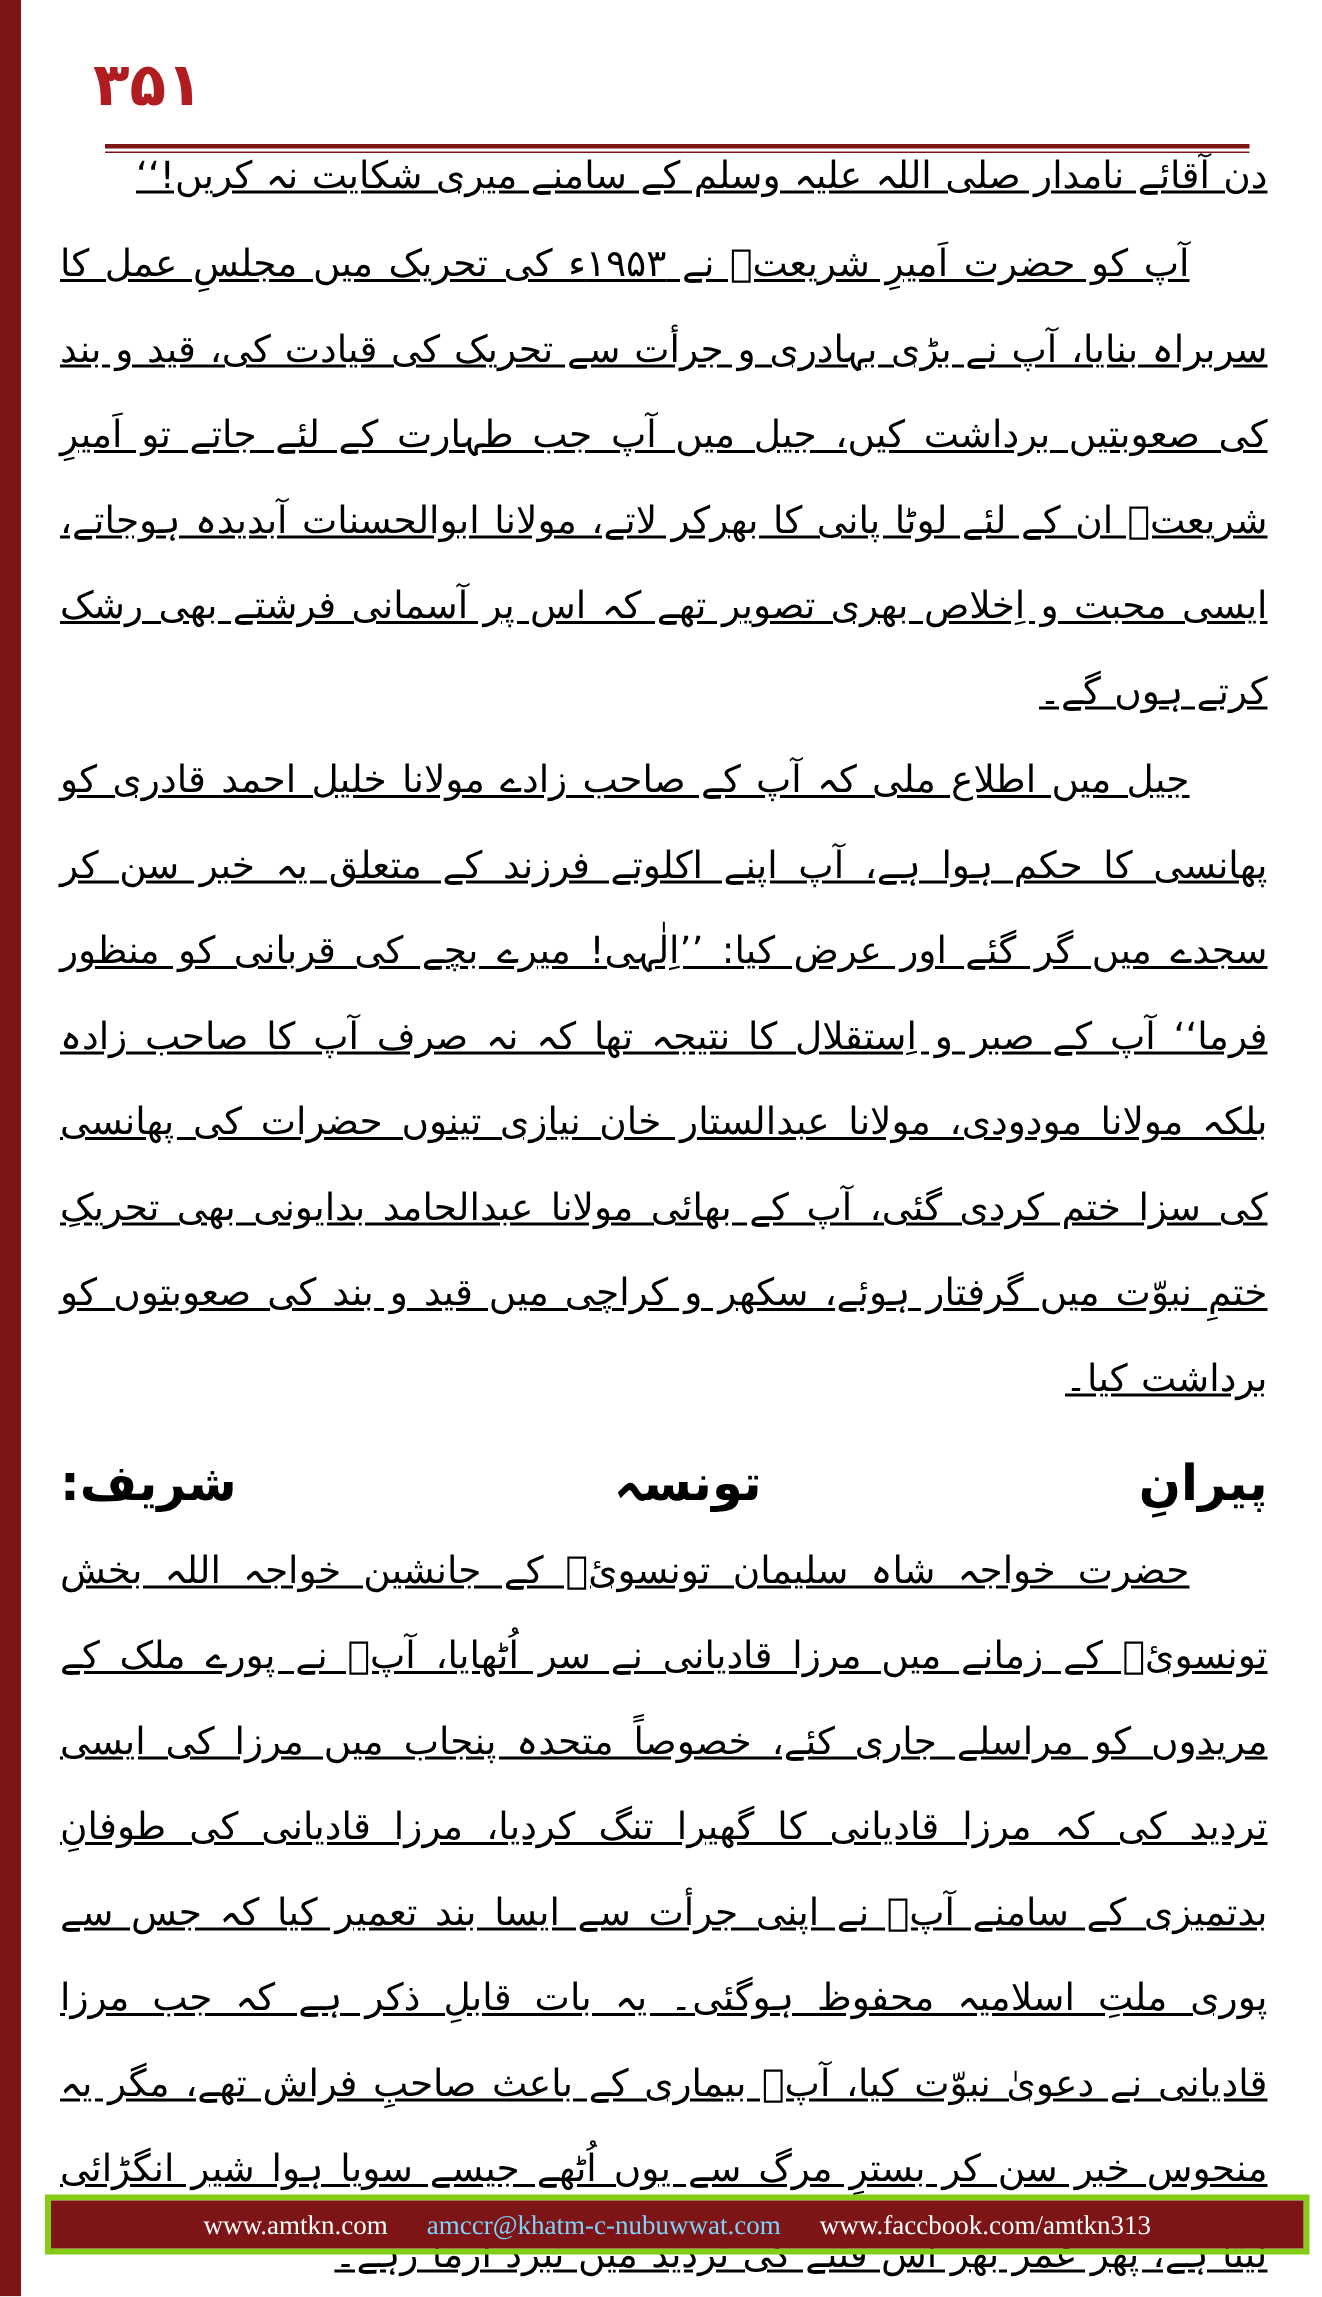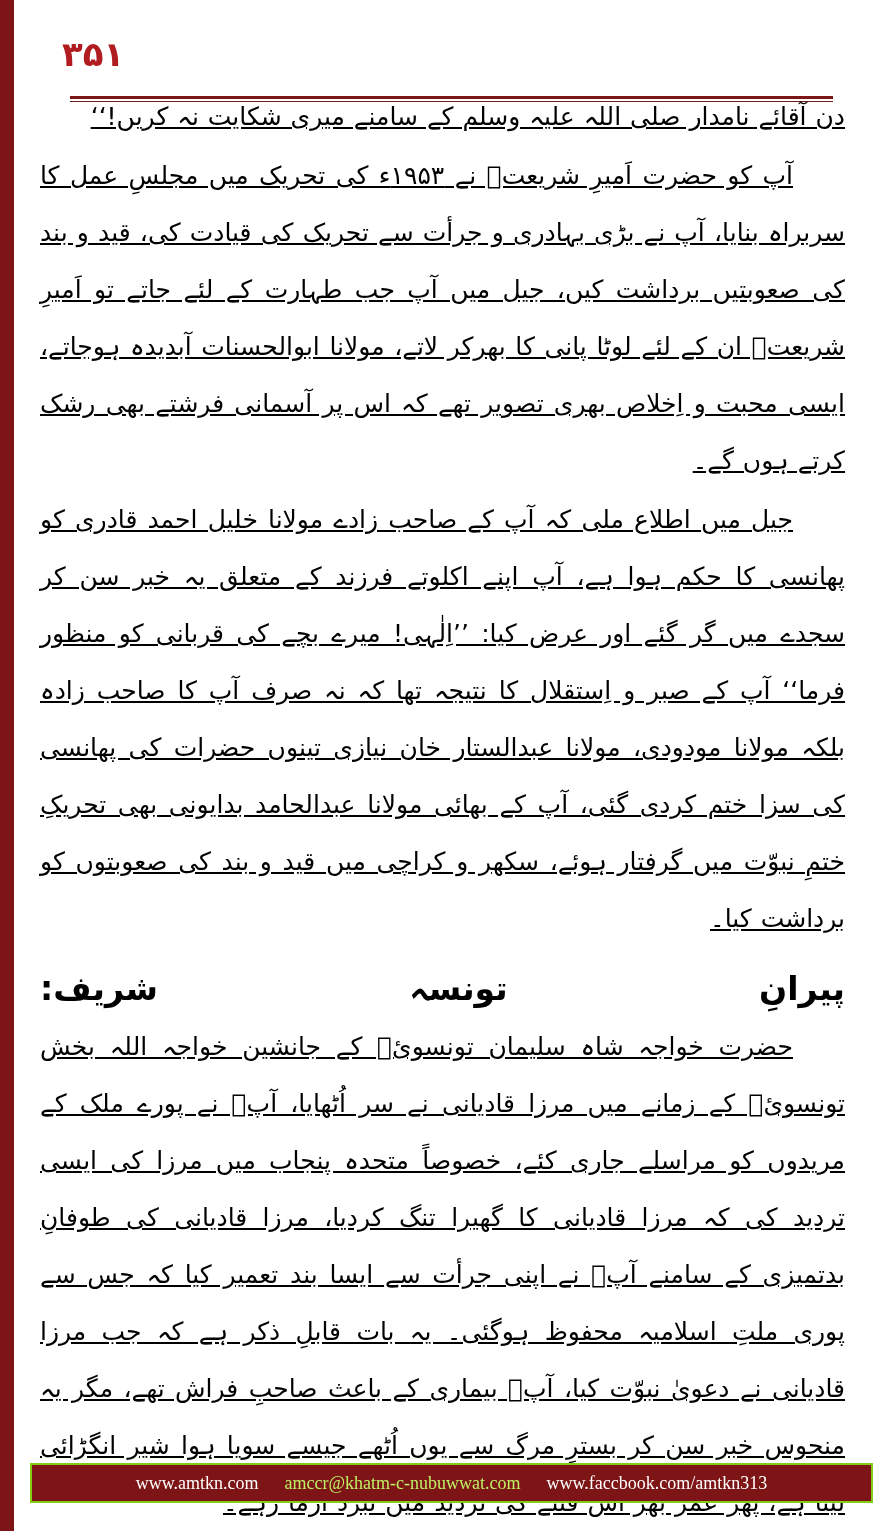--- a/index.html
+++ b/index.html
@@ -38,21 +38,21 @@
     position: absolute;
     top: 28px;
     left: 40px;
     right: 40px;
     height: 62px;
   }
   .page-number {
     position: absolute;
     left: 22px;
     top: 6px;
-    font-size: 34px;
+    font-size: 40px;
     font-weight: bold;
     color: #b01c1f;
     letter-spacing: 1px;
     font-family: "DejaVu Sans", sans-serif;
   }
   .book-title {
     position: absolute;
     right: 10px;
     top: 4px;
     font-size: 25px;
@@ -112,21 +112,21 @@
     letter-spacing: 0.5px;
   }
   
   .footer {
     position: absolute;
     left: 30px;
     right: 8px;
     bottom: 28px;
     height: 40px;
     background: #7d1416;
-    border: 2px solid #84cc16;
+    border: 4px solid #84cc16;
     display: flex;
     align-items: center;
     justify-content: center;
     box-sizing: border-box;
   }
   .footer-inner {
     width: 100%;
     height: 100%;
     background: #7d1416;
     display: flex;
@@ -136,21 +136,21 @@
     direction: ltr;
   }
   .footer-link {
     color: #ffffff;
     font-size: 18px;
     font-family: "Liberation Serif", "DejaVu Serif", serif;
     text-decoration: none;
     white-space: nowrap;
   }
   .footer-link.email {
-    color: #bef264;
+    color: #7dd3fc;
   }
 </style>
 </head>
 <body>
 
 <div class="page">
 
   <div class="left-bar"></div>
   <div class="left-bar-inner"></div>
 

